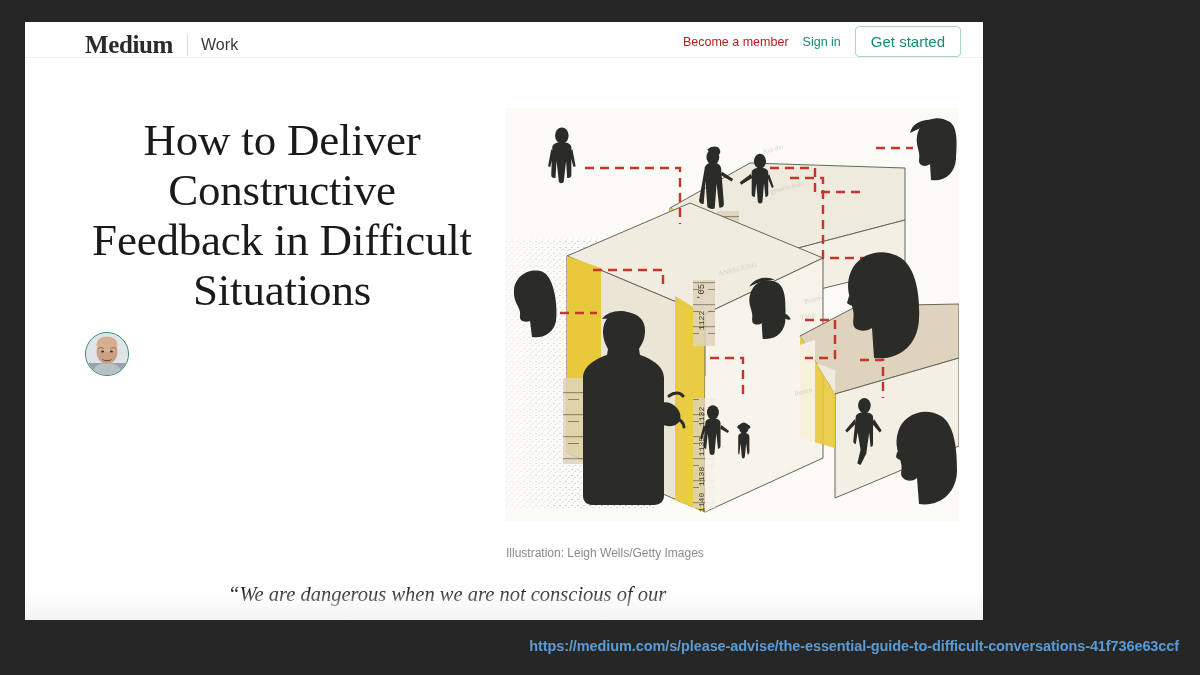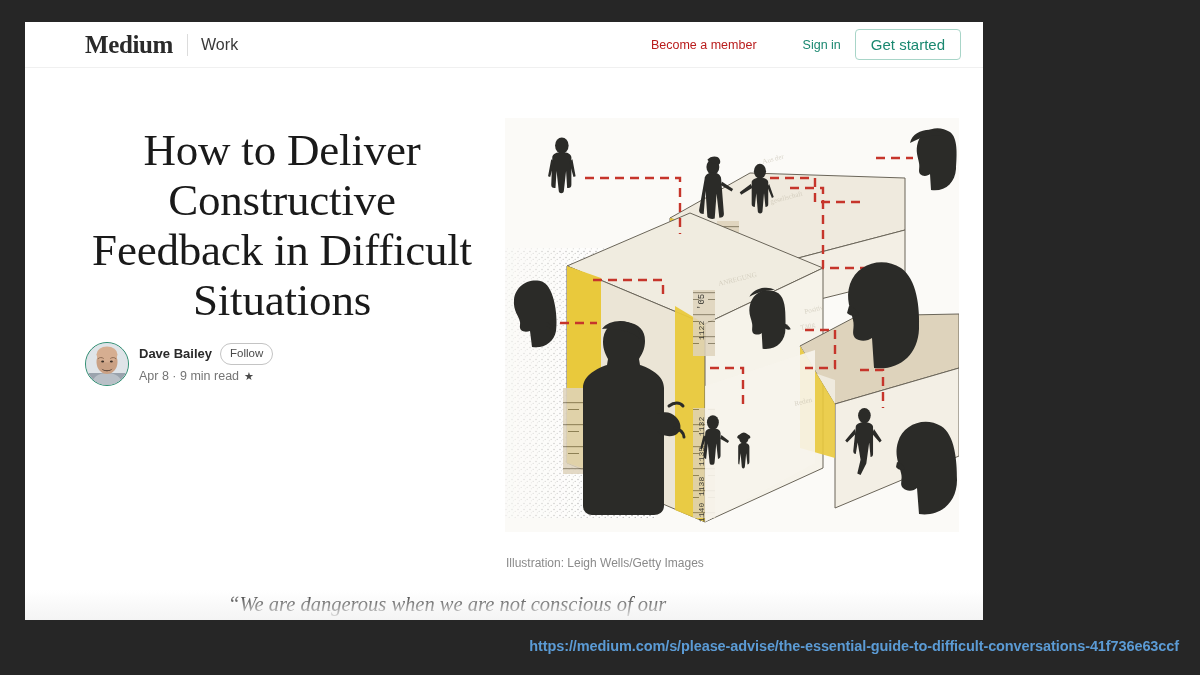--- a/index.html
+++ b/index.html
@@ -26,24 +26,24 @@
     top: 22px;
     width: 958px;
     height: 598px;
     background: #ffffff;
     overflow: hidden;
   }
 
   
   .site-header {
     position: relative;
-    height: 46px;
+    height: 36px;
     border-bottom: 1px solid #f0f0f0;
     display: flex;
-    align-items: center;
+    align-items: flex-end;
     padding: 0 22px 0 60px;
     box-sizing: border-box;
     background: #fff;
   }
   .brand-group {
     display: flex;
     align-items: center;
   }
   .brand-logo {
     font-family: "Liberation Serif", serif;
@@ -70,21 +70,20 @@
     align-items: center;
     gap: 14px;
   }
   .hdr-link-muted {
     font-size: 12.5px;
     color: #b91c1c;
   }
   .hdr-link-green {
     font-size: 12.5px;
     color: #1a8870;
-    margin-left: 32px;
   }
   .btn-get-started {
     font-size: 15px;
     color: #1a8870;
     border: 1px solid #a8d5c8;
     border-radius: 4px;
     padding: 7px 15px;
     background: #fff;
     line-height: 1;
   }
@@ -270,30 +269,20 @@
                 <rect y="30" width="42" height="12" fill="#9aa3ad"></rect>
                 <path d="M6 42c0-8 6.5-12 15-12s15 4 15 12z" fill="#b9c0c7"></path>
                 <ellipse cx="21" cy="19" rx="10.5" ry="12" fill="#caa184"></ellipse>
                 <ellipse cx="21" cy="11.5" rx="10.5" ry="8" fill="#d6ae91"></ellipse>
                 <ellipse cx="16.6" cy="18.5" rx="1.5" ry="1.1" fill="#3c3027"></ellipse>
                 <ellipse cx="25.4" cy="18.5" rx="1.5" ry="1.1" fill="#3c3027"></ellipse>
                 <path d="M15.5 25.5c2 2.4 9 2.4 11 0-1.6 3.6-9.4 3.6-11 0z" fill="#4a382c"></path>
                 <path d="M12.2 15.5c1.6-1.3 3.6-1.3 5.2-.2M24.6 15.3c1.6-1.1 3.6-1.1 5.2.2" stroke="#8d6a52" stroke-width="1" fill="none" stroke-linecap="round"></path>
               </g>
             </svg>
-          </div>
-          <div class="byline-text">
-            <div class="byline-row1">
-              <span class="author-name">Dave Bailey</span>
-              <span class="btn-follow">Follow</span>
-            </div>
-            <div class="byline-row2">
-              <span>Apr 8 · 9 min read</span>
-              <span class="star-icon">★</span>
-            </div>
           </div>
         </div>
       </div>
 
       <div class="right-col">
         <figure class="figure">
           <div class="illus-frame">
             <svg width="454" height="414" viewBox="0 0 454 414" aria-hidden="true">
               <defs>
                 <pattern id="stipple" width="6" height="6" patternUnits="userSpaceOnUse">

